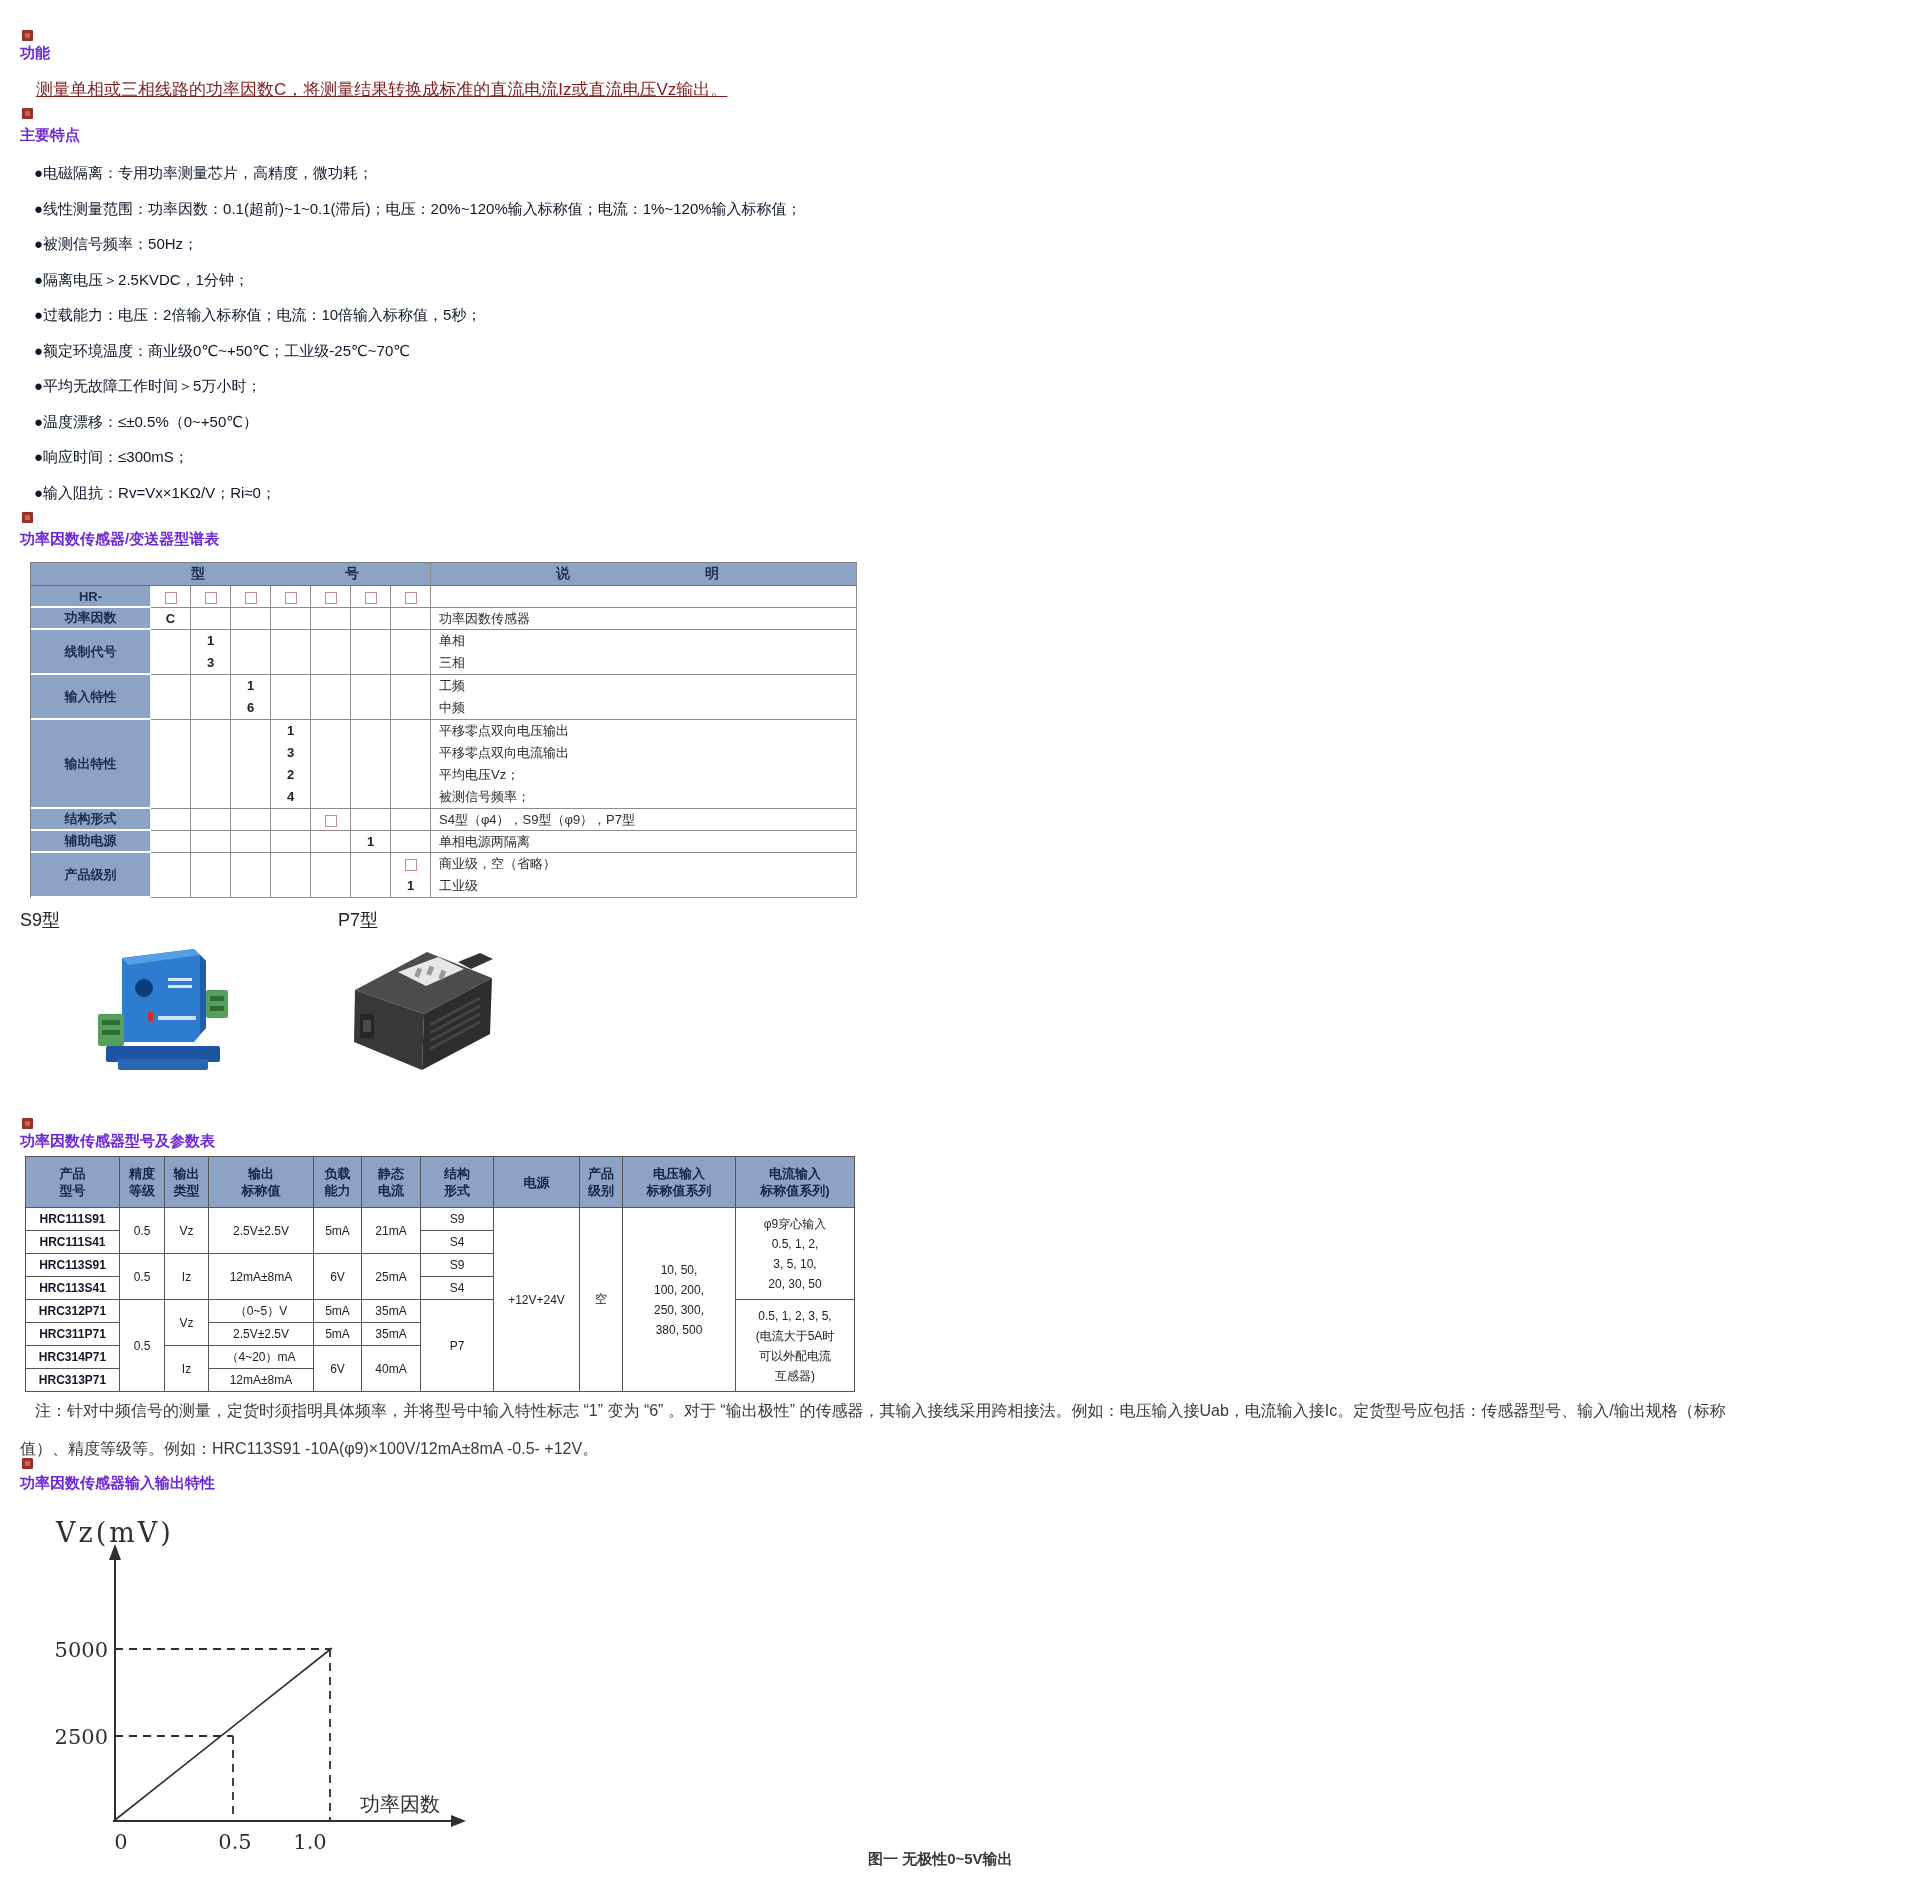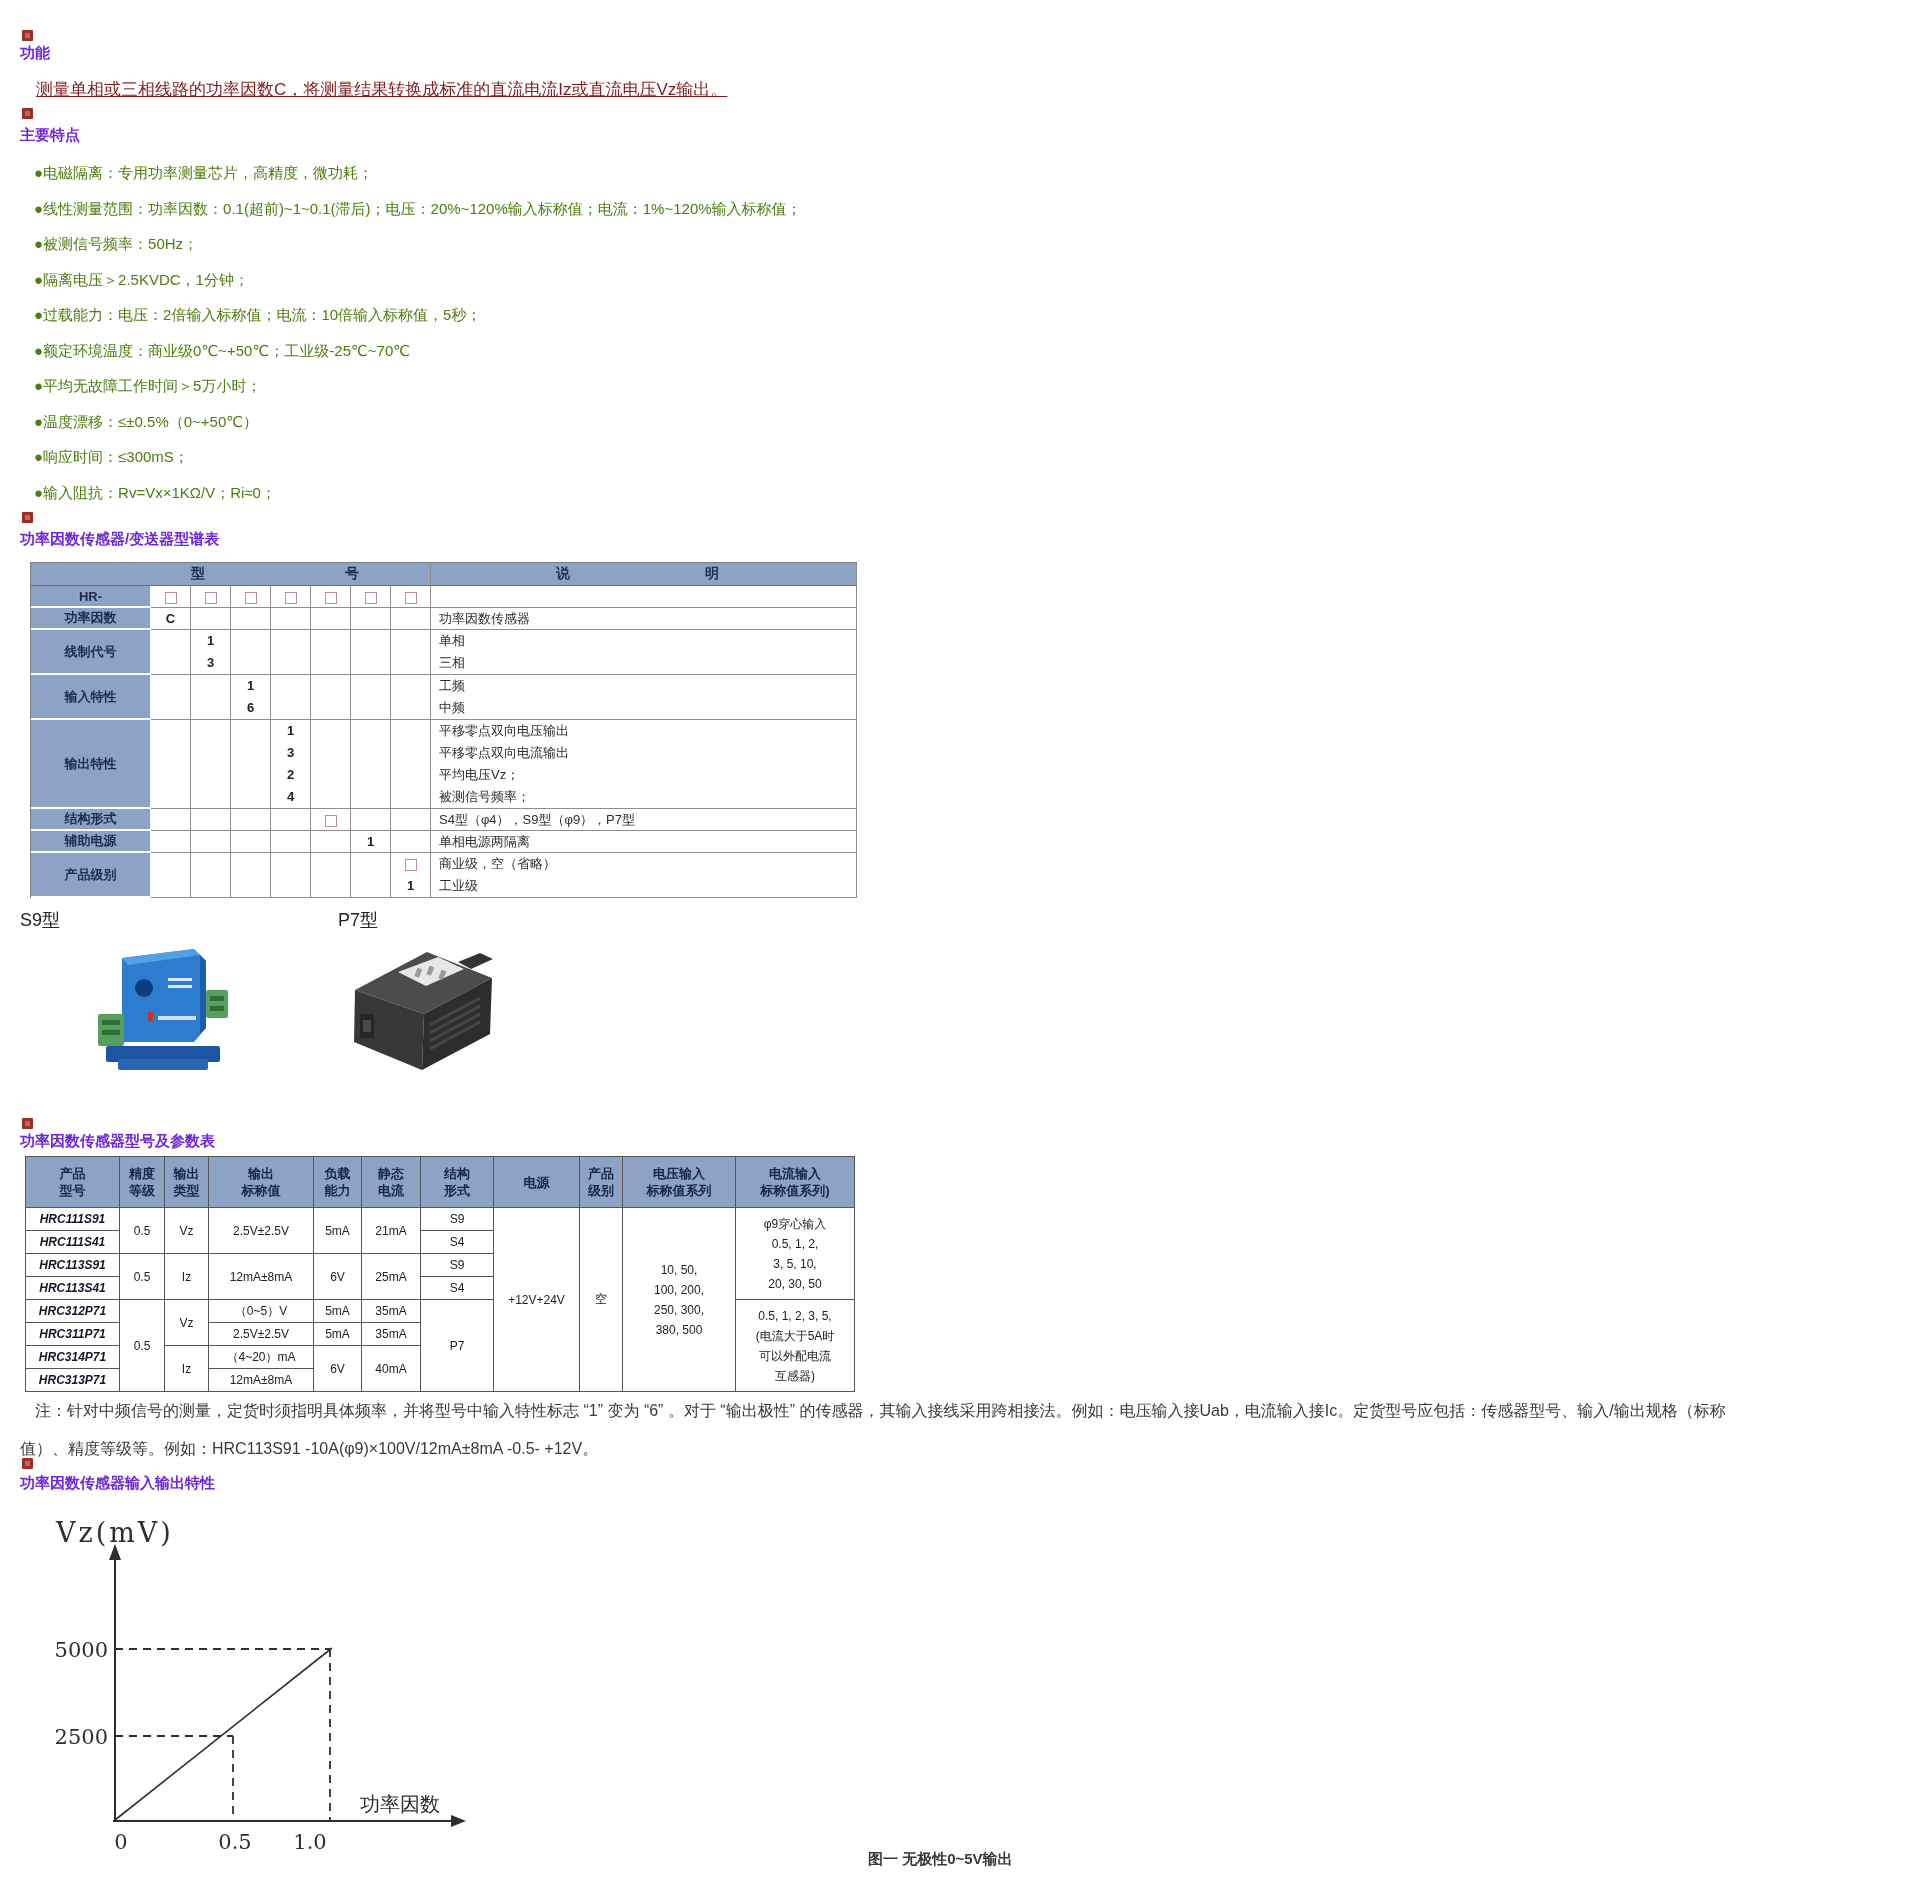--- a/index.html
+++ b/index.html
@@ -7,21 +7,21 @@
         font-family:"Liberation Sans","DejaVu Sans",sans-serif;color:#3c3c3c;}
 
   
   .marker{position:absolute;left:22px;width:11px;height:11px;background:#9e2d27;border-radius:1px;}
   .marker::after{content:"";position:absolute;left:3px;top:3px;width:5px;height:5px;background:#cf7a6a;opacity:.75;}
 
   .sec-h{position:absolute;left:20px;margin:0;font-size:15px;font-weight:bold;color:#6d28d9;white-space:nowrap;}
   .intro{position:absolute;left:36px;top:78px;font-size:17px;color:#7f1d1d;white-space:nowrap;text-decoration:underline;}
 
   ul.features{position:absolute;left:34px;top:156px;margin:0;padding:0;list-style:none;}
-  ul.features li{height:35.5px;display:flex;align-items:center;font-size:15px;color:#4d7c0f;white-space:nowrap;}
+  ul.features li{height:35.5px;display:flex;align-items:center;font-size:15px;color:#0f172a;white-space:nowrap;}
 
   
   table.mtab{position:absolute;left:30px;top:562px;width:826px;border-collapse:separate;border-spacing:0;
              table-layout:fixed;border-top:1px solid #7e7e7e;border-left:1px solid #7e7e7e;font-size:13px;}
   table.mtab td{border-right:1px solid #8d8d8d;border-bottom:1px solid #8d8d8d;padding:0;vertical-align:middle;overflow:hidden;}
   table.mtab td.lbl{background:#8da3c6;color:#1d2b4e;font-weight:bold;text-align:center;
                     border-right:1px solid #eef2f8;border-bottom:2px solid #fff;}
   table.mtab td.hdrc{background:#8da3c6;border-bottom:1px solid #6f6f6f;}
   .hflex{display:flex;height:22px;align-items:center;font-weight:bold;color:#1d2b4e;font-size:14px;}
   table.mtab td.code{text-align:center;font-weight:bold;color:#222;}
@@ -31,21 +31,21 @@
   .cbx{display:inline-block;width:10px;height:10px;border:1px solid #c09090;background:#fff;vertical-align:middle;}
 
   .prodlbl{position:absolute;font-size:18px;color:#222;white-space:nowrap;}
 
   
   table.ptab{position:absolute;left:25px;top:1156px;width:826px;border-collapse:separate;border-spacing:0;
              table-layout:fixed;border-top:1px solid #555;border-left:1px solid #555;font-size:12px;text-align:center;}
   table.ptab th{background:#8da3c6;color:#17254a;font-weight:bold;border-right:1px solid #555;border-bottom:1px solid #555;
                 height:46px;font-size:13px;line-height:17px;padding:2px 0;vertical-align:middle;}
   table.ptab td{border-right:1px solid #555;border-bottom:1px solid #555;height:22px;padding:0;color:#222;vertical-align:middle;}
-  table.ptab td.model{font-weight:bold;color:#15152a;font-style:italic;}
+  table.ptab td.model{font-weight:bold;color:#15152a;}
   table.ptab td.series div{line-height:20px;}
   table.ptab td.mid{vertical-align:middle;}
 
   .note{position:absolute;left:20px;top:1392px;width:1600px;font-size:16px;color:#3a3a3a;}
   .note .l1{padding-left:15px;line-height:38px;white-space:nowrap;}
   .note .l2{line-height:38px;white-space:nowrap;}
 
   .figcap{position:absolute;left:868px;top:1850px;font-size:15px;font-weight:bold;color:#3a3a3a;white-space:nowrap;}
 
   svg text{fill:#2e2e2e;}

